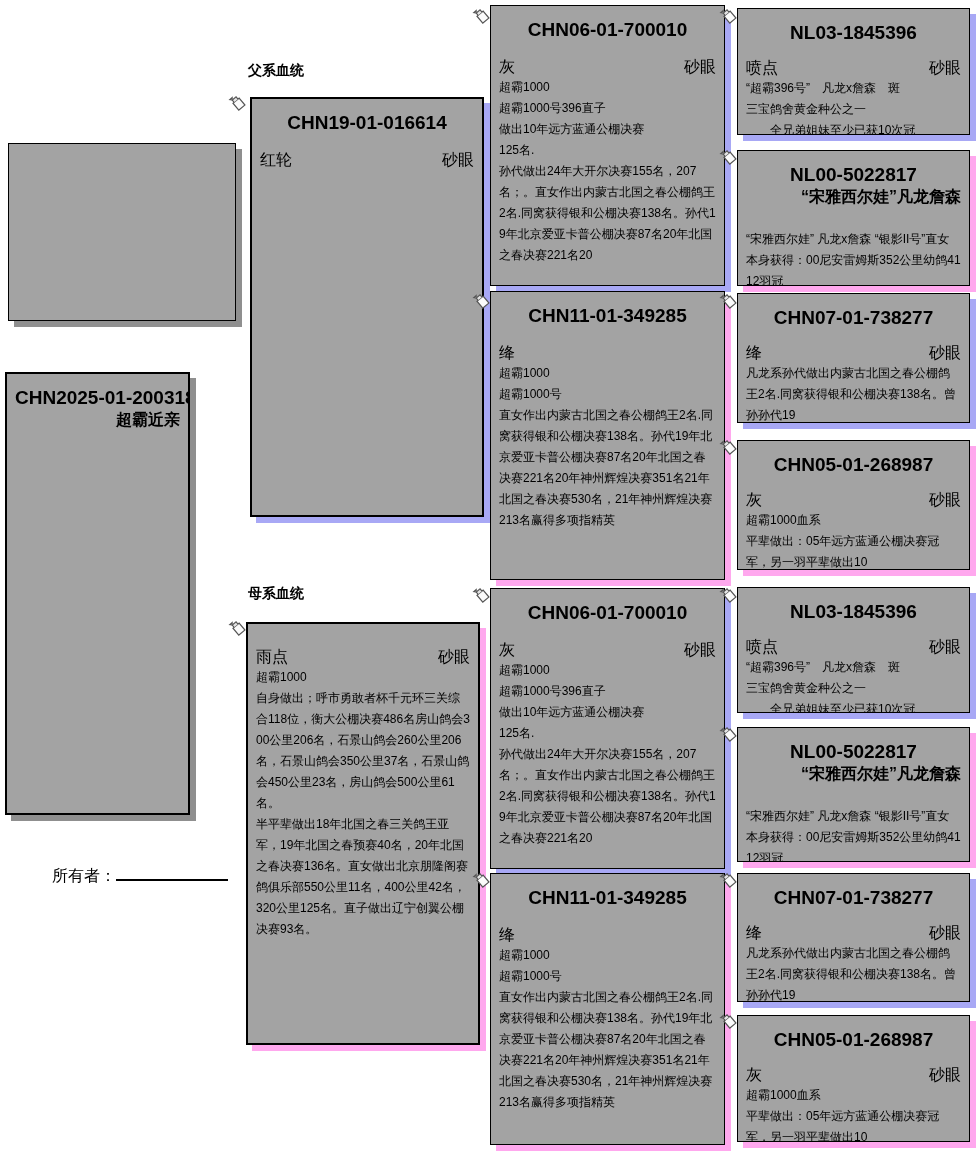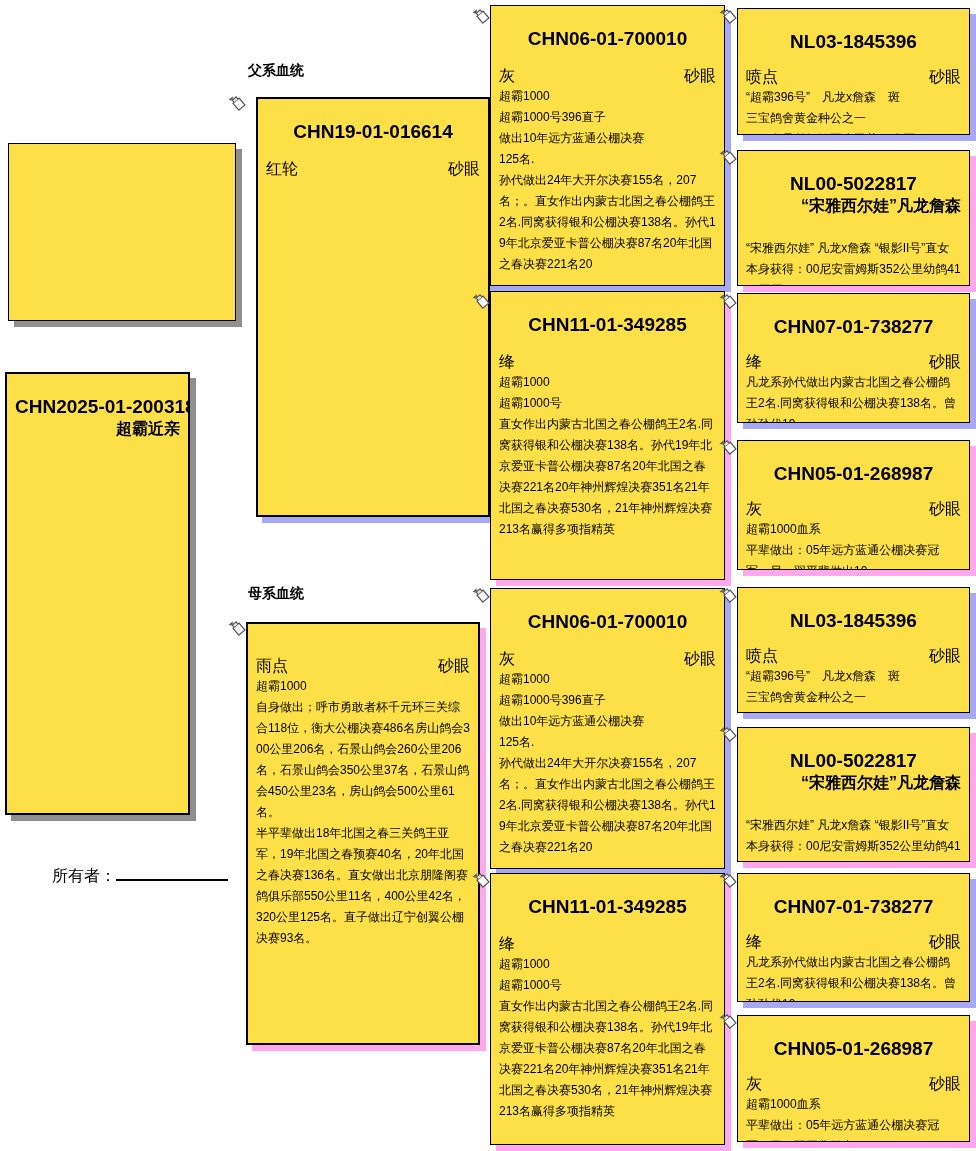--- a/index.html
+++ b/index.html
@@ -2,22 +2,22 @@
 <html><head>
 <meta charset="utf-8">
 <style>
   html,body{margin:0;padding:0;background:#fff;}
   .canvas{
     position:relative;width:976px;height:1151px;background:#ffffff;
     font-family:"Liberation Sans","DejaVu Sans",sans-serif;color:#000;
     overflow:hidden;
   }
   .pbox{
-    position:absolute;background:#fde047;border:1px solid #000;
-    box-sizing:border-box;overflow:hidden;padding:16px 8px;
+    position:absolute;background:#a3a3a3;border:1px solid #000;
+    box-sizing:border-box;overflow:hidden;padding:7px 8px;
   }
   .pbox.thick{border-width:2px;}
   .pbox.male{box-shadow:6px 6px 0 #a8a8f5;}
   .pbox.female{box-shadow:6px 6px 0 #ffa8ee;}
   .pbox.neutral{box-shadow:6px 6px 0 #8f8f8f;}
   .ptitle{font-weight:bold;font-size:19px;text-align:center;margin-top:5px;line-height:23px;white-space:nowrap;}
   .ptitle2{font-weight:bold;font-size:16px;text-align:right;line-height:21px;}
   .prow{display:flex;justify-content:space-between;font-size:16px;line-height:21px;margin-top:15px;}
   .pnotes{font-size:12px;line-height:21px;white-space:pre-wrap;word-break:break-all;margin-top:0;}
   .gap14{margin-top:22px;}
@@ -51,21 +51,21 @@
 
   <div class="pbox neutral thick" style="left:5px;top:372px;width:185px;height:443px">
     <div class="ptitle">CHN2025-01-2003185</div>
     <div class="ptitle2">超霸近亲</div>
   </div>
 
   <div class="owner" style="left:52px;top:864px">
     <span>所有者：</span><span class="owner-line"></span>
   </div>
 
-  <div class="pbox male thick" style="left:256px;top:97px;width:234px;height:420px">
+  <div class="pbox male thick" style="left:250px;top:97px;width:234px;height:420px">
     <div class="ptitle">CHN19-01-016614</div>
     <div class="prow">
       <span>红轮</span>
       <span>砂眼</span>
     </div>
   </div>
 
   <div class="pbox female thick" style="left:246px;top:622px;width:234px;height:423px">
     <div class="prow">
       <span>雨点</span>

